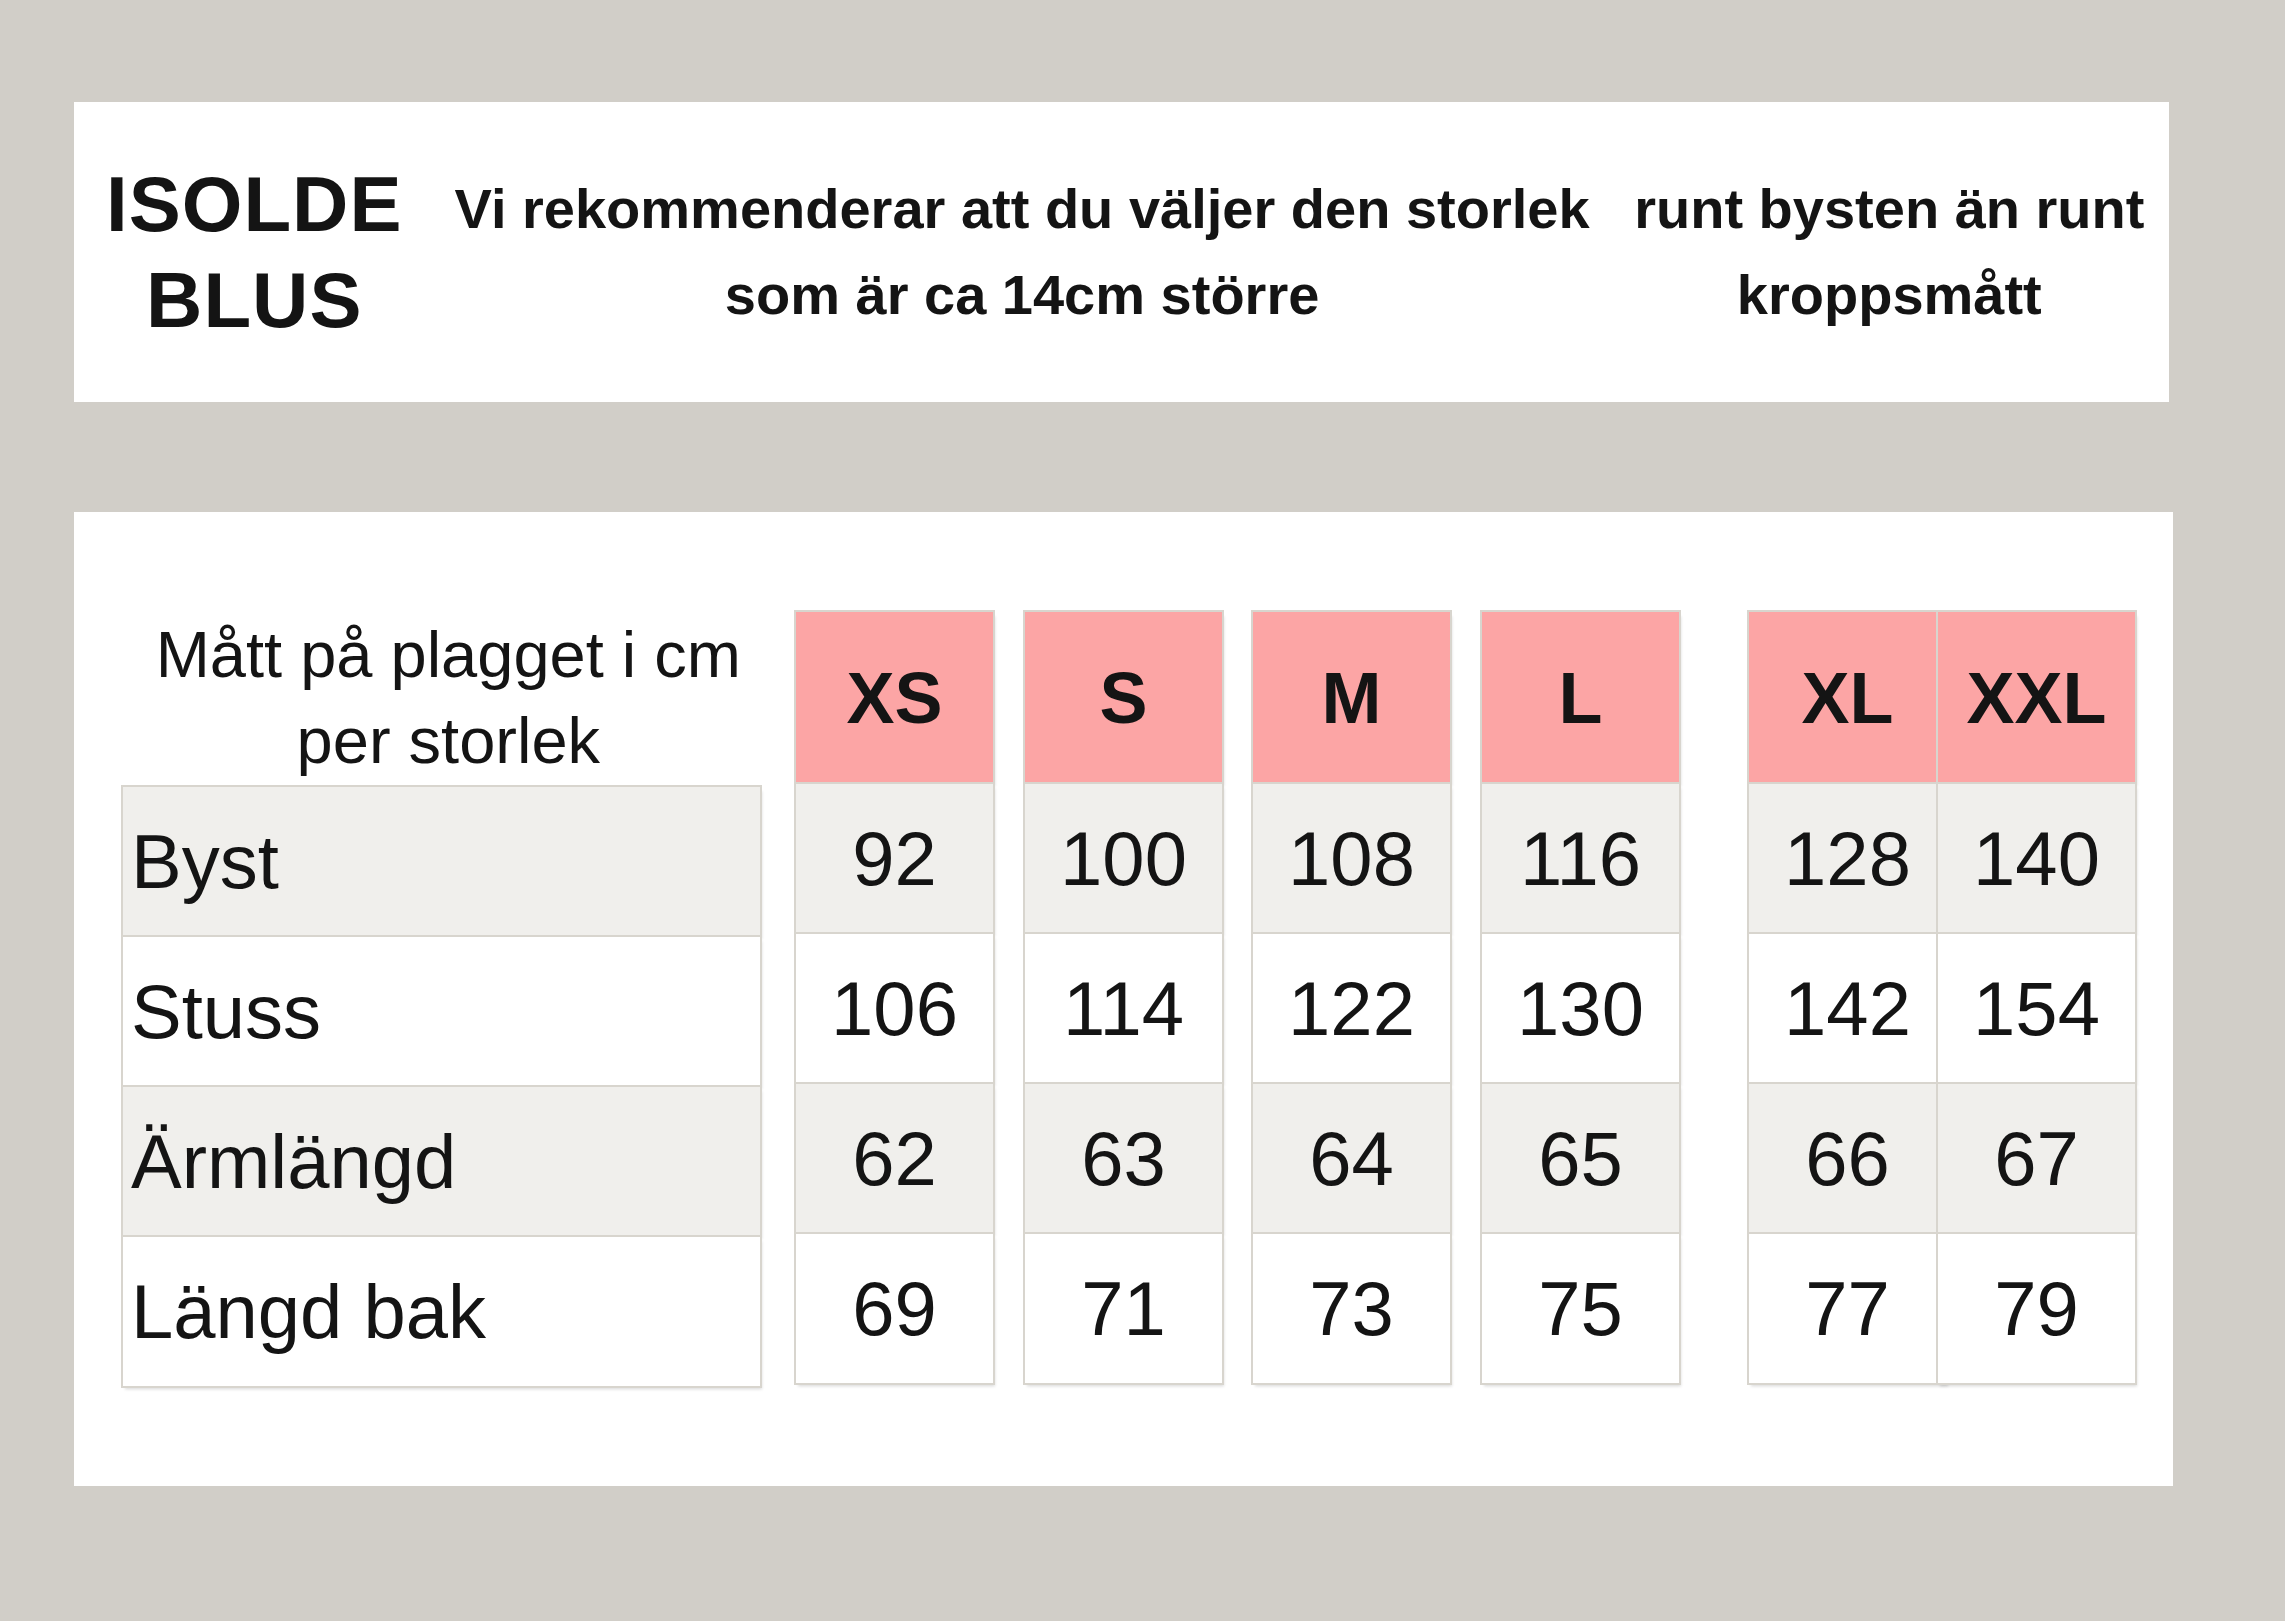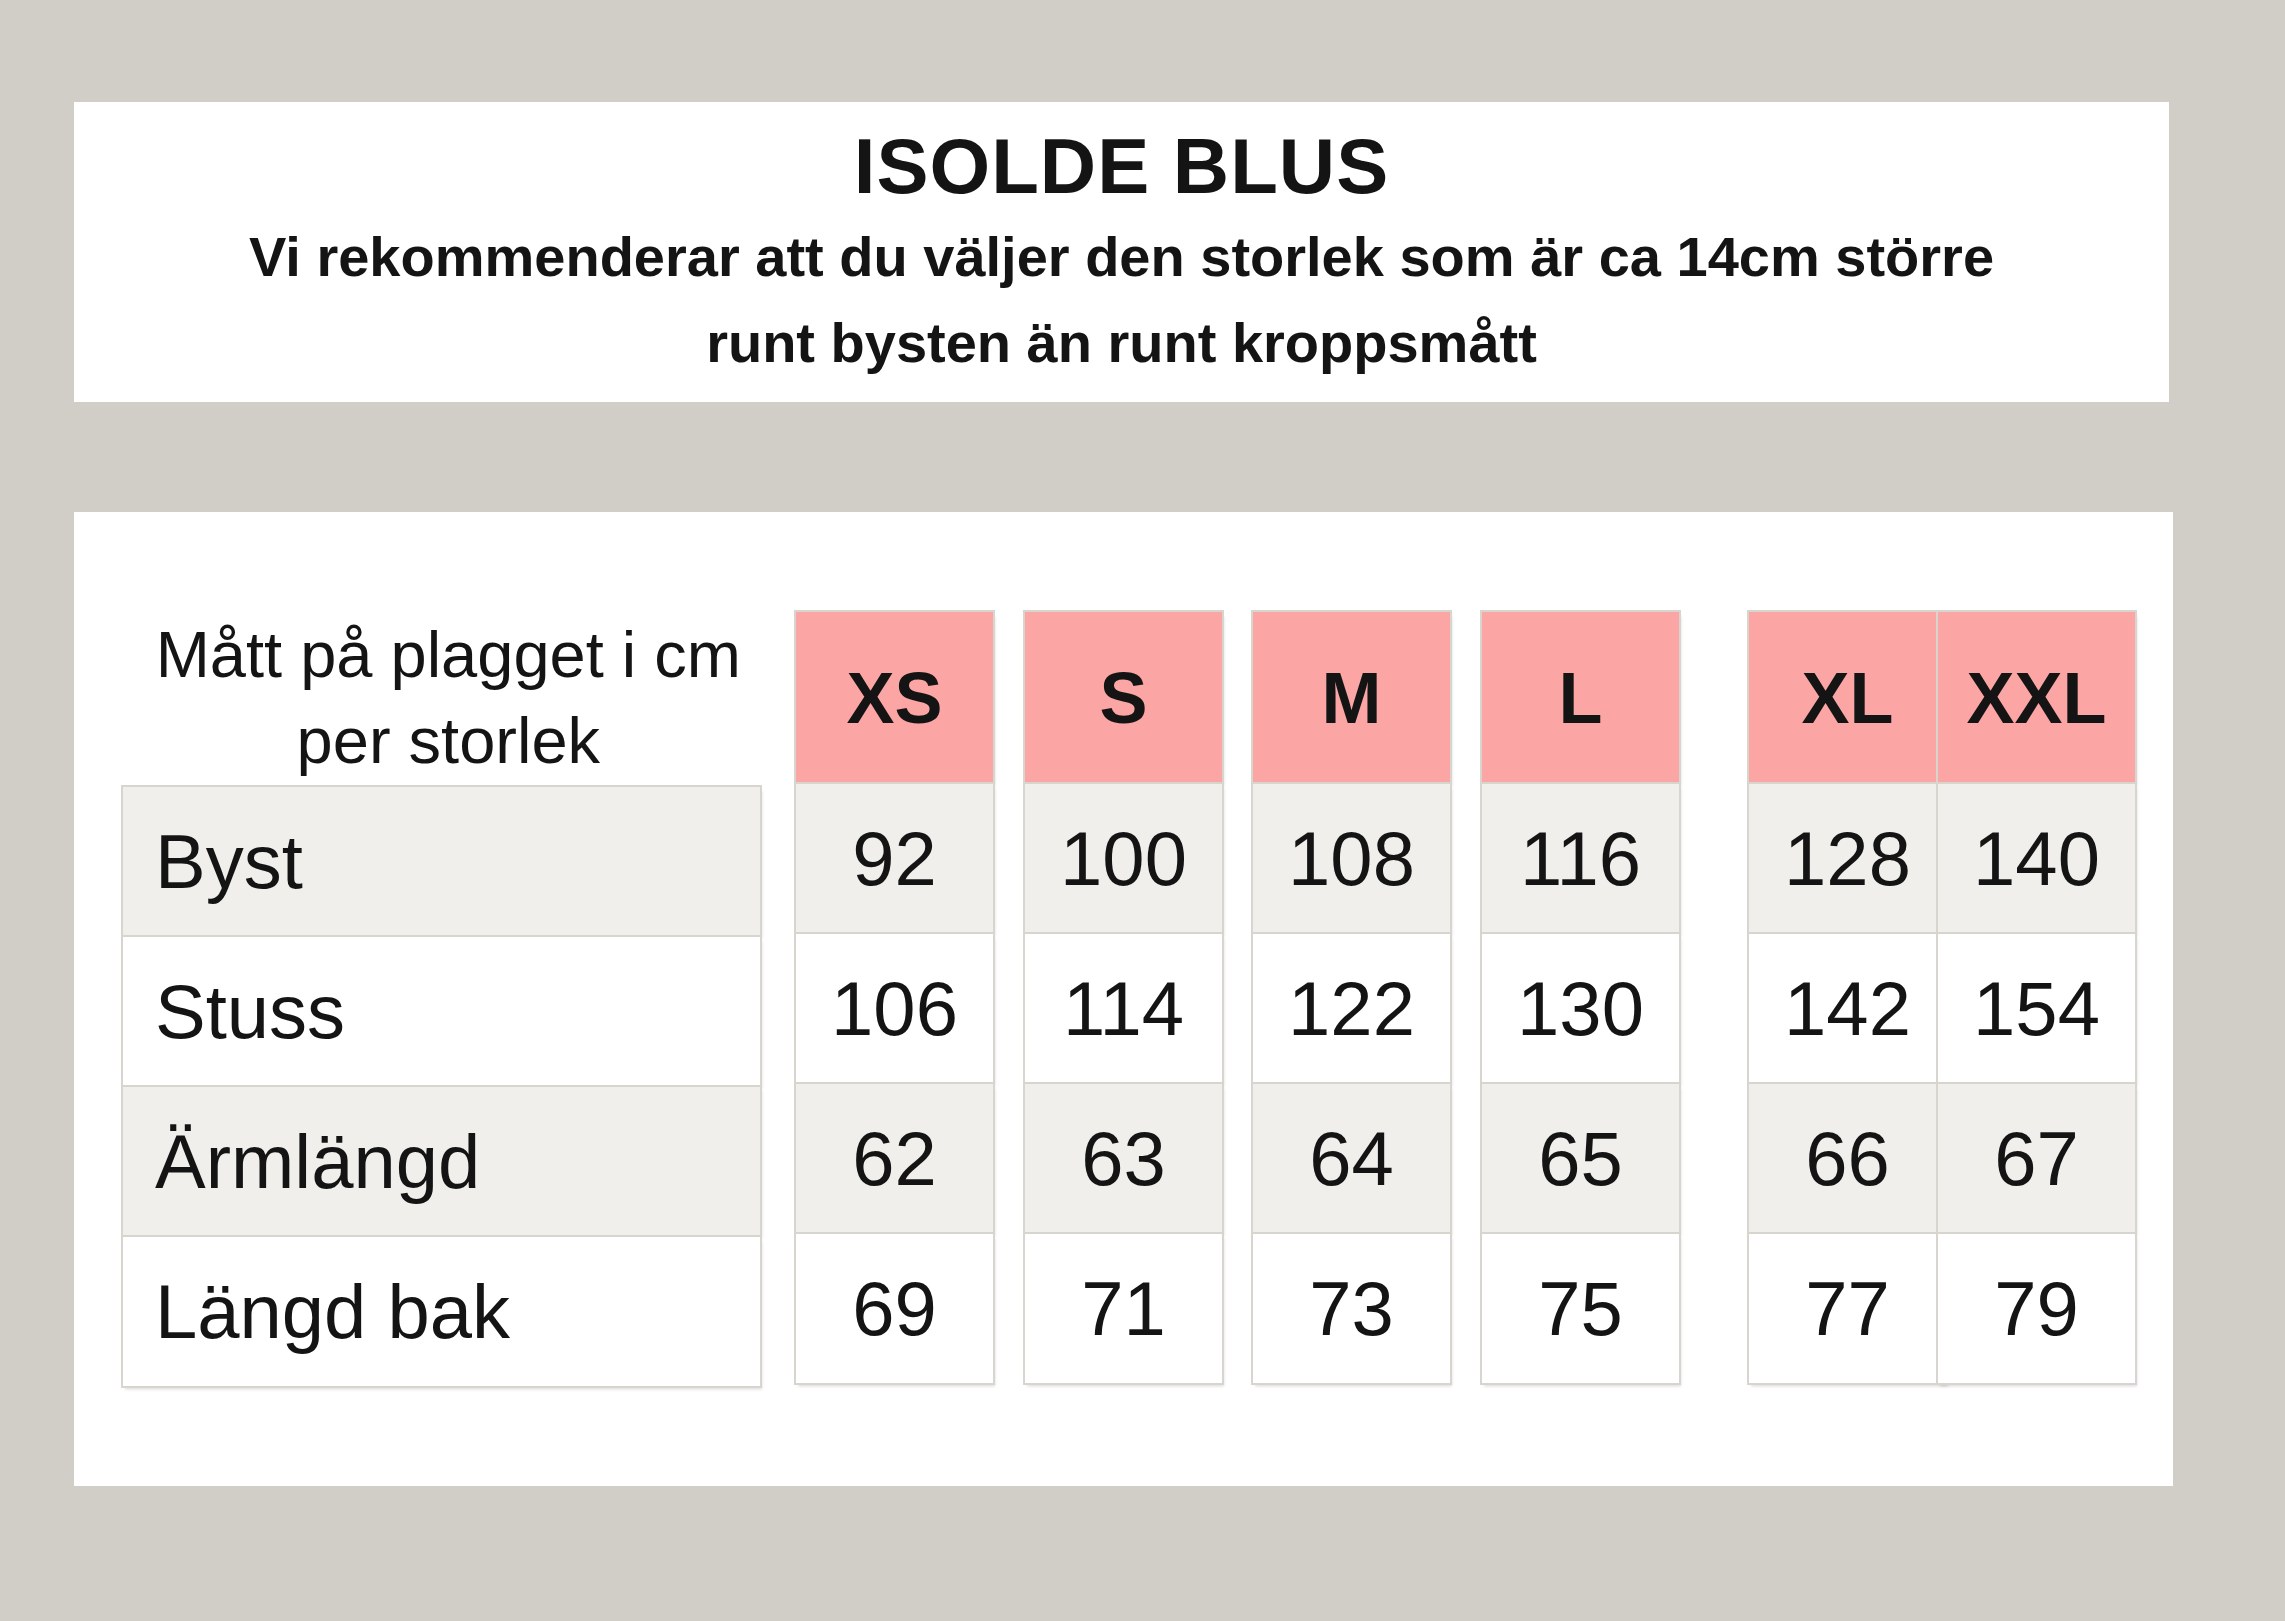--- a/index.html
+++ b/index.html
@@ -6,21 +6,21 @@
   body {
     width:2286px; height:1621px; position:relative; overflow:hidden;
     background:#d1cec8; color:#141414;
     font-family:"Liberation Sans","DejaVu Sans",sans-serif;
   }
   .panel { position:absolute; background:#ffffff; }
 
   
   #headerPanel {
     left:74px; top:102px; width:2095px; height:300px;
-    display:flex; flex-direction:column; align-items:center; justify-content:center;
+    display:flex; flex-direction:row; align-items:center; justify-content:center;
     text-align:center;
   }
   .title    { font-size:78px; font-weight:700; line-height:96px; letter-spacing:1px; }
   .subtitle { font-size:56px; font-weight:700; line-height:86px; }
 
   
   #tablePanel { left:74px; top:512px; width:2099px; height:974px;text-align:center; }
 
   .col { position:absolute; top:98px; }
   #labelCol { left:47px;  width:641px; }
@@ -43,21 +43,21 @@
   }
   .cell {
     height:153px; box-sizing:border-box; margin-top:-2.9px;
     border:2.9px solid #d8d5ce; background:#ffffff;
     display:flex; align-items:center; justify-content:center;
     font-size:76px;
     box-shadow:2px 3.9px 2.9px -2px rgba(0,0,0,0.14);
   }
   .lhead + .cell { margin-top:0; }
   .cell.alt { background:#f0efec; }
-  .lcell { justify-content:flex-start; padding-left:32px; }
+  .lcell { justify-content:flex-start; padding-left:8px; }
 </style>
 </head>
 <body>
 
 <div class="panel" id="headerPanel">
   <div class="title">ISOLDE BLUS</div>
   <div class="subtitle">Vi rekommenderar att du väljer den storlek som är ca 14cm större</div>
   <div class="subtitle">runt bysten än runt kroppsmått</div>
 </div>
 

